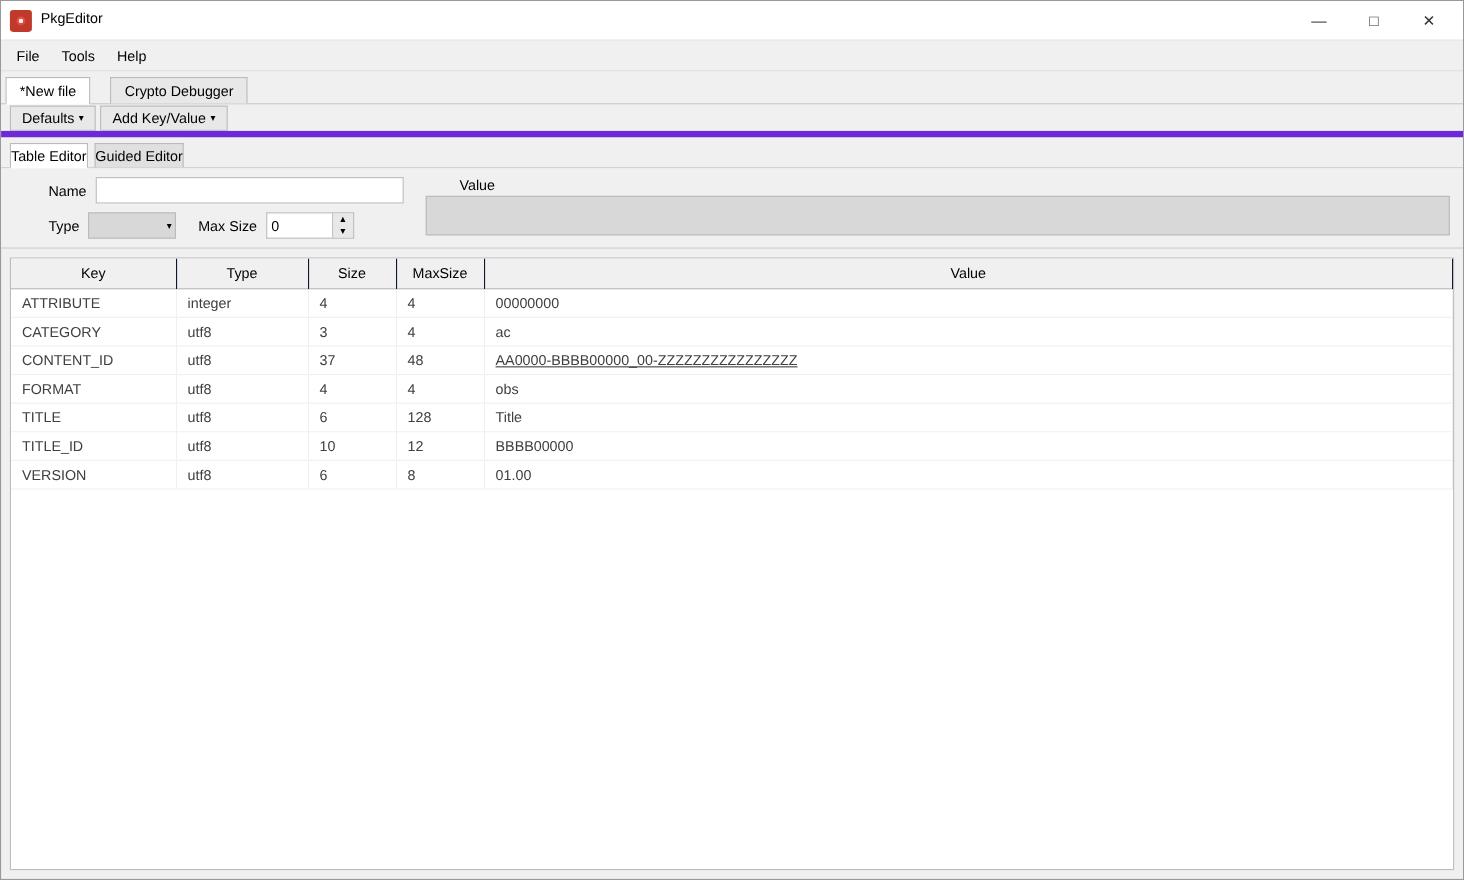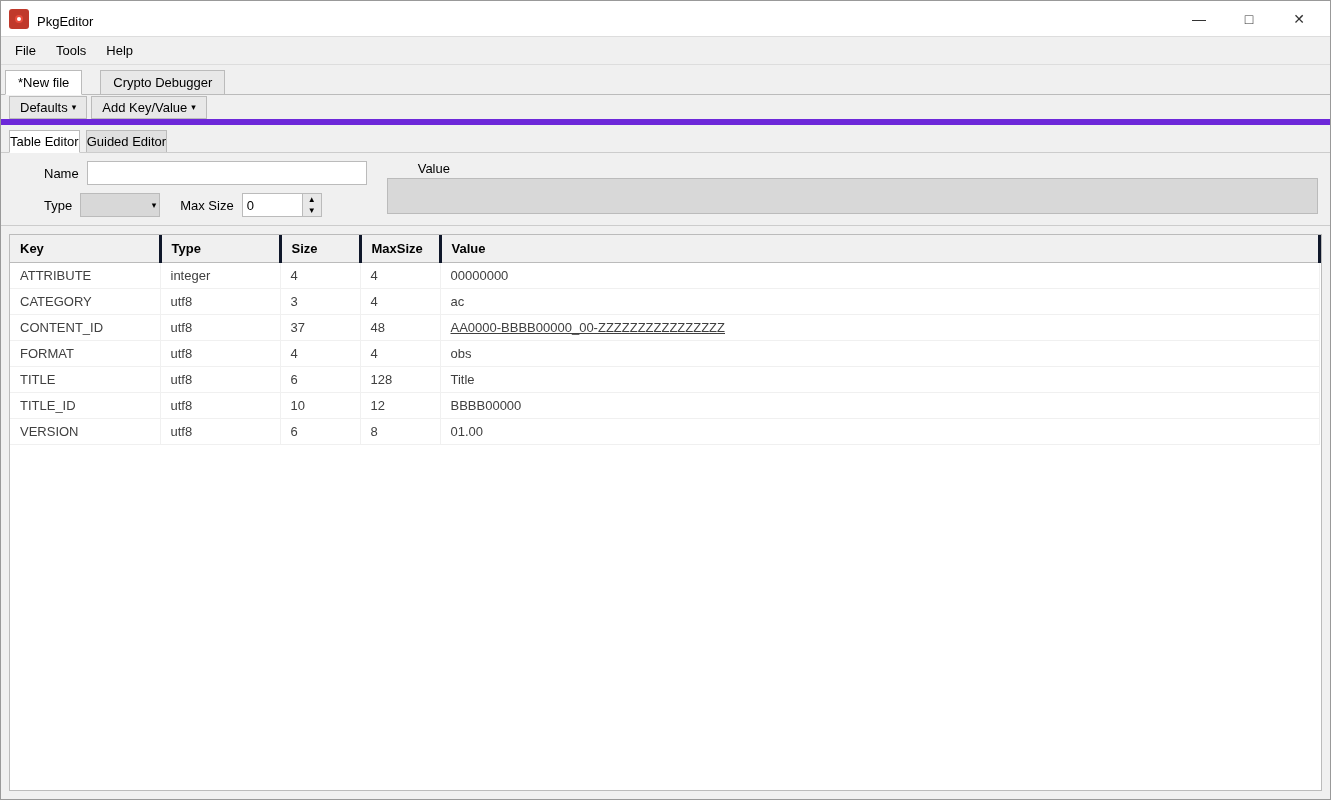--- a/index.html
+++ b/index.html
@@ -31,21 +31,21 @@
       height: 36px;
       display: flex;
       align-items: center;
       padding: 0 8px;
       border-bottom: 1px solid #ddd;
       justify-content: space-between;
     }
 
     .title-bar-left {
       display: flex;
-      align-items: flex-end;
+      align-items: flex-start;
       gap: 8px;
     }
 
     .app-icon {
       width: 20px;
       height: 20px;
       background: #c0392b;
       border-radius: 3px;
       display: flex;
       align-items: center;
@@ -274,25 +274,25 @@
       width: 100%;
       border-collapse: collapse;
     }
 
     thead tr {
       background: #f0f0f0;
       border-bottom: 1px solid #bbb;
     }
 
     thead th {
-      text-align: left;
+      text-align: center;
       padding: 6px 10px;
-      font-weight: bold;
-      color: #000;
-      border-right: 3px solid #0f172a;
+      font-weight: normal;
+      color: #000;
+      border-right: 1px solid #0f172a;
     }
 
     tbody tr {
       border-bottom: 1px solid #f0f0f0;
     }
 
     tbody td {
       padding: 5px 10px;
       color: #404040;
       border-right: 1px solid #f0f0f0;

